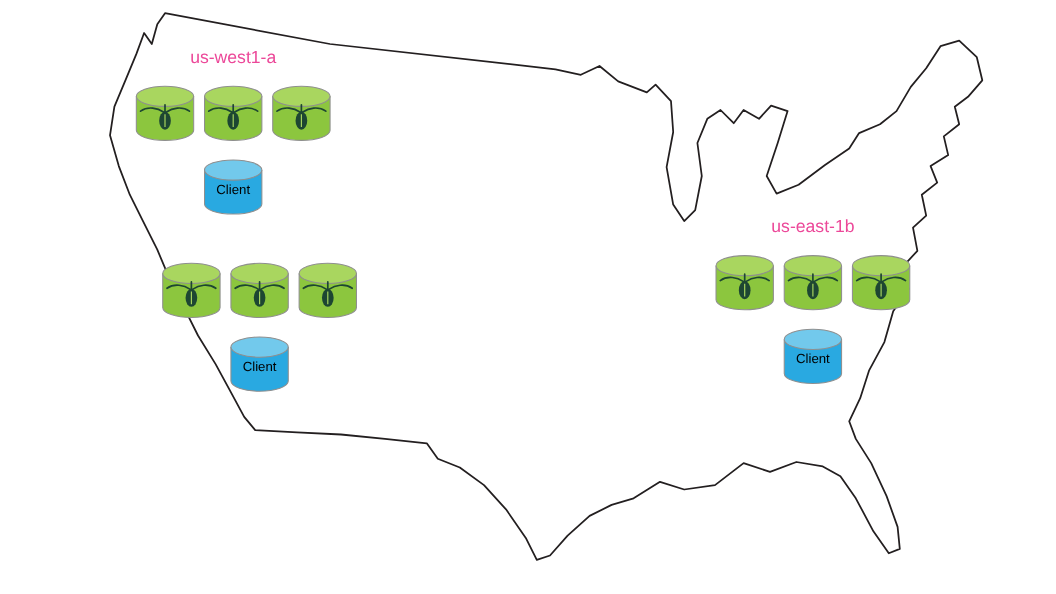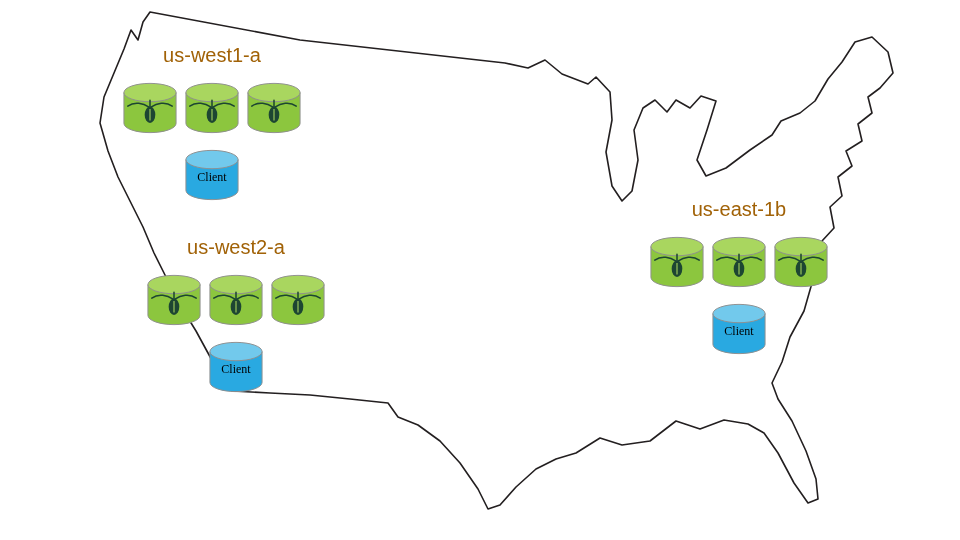--- a/index.html
+++ b/index.html
@@ -27,22 +27,22 @@
     fill: #ffffff;
     stroke: var(--outline, #231f20);
     stroke-width: 1.6;
     stroke-linejoin: round;
   }
   .region {
     position: absolute;
     text-align: center;
   }
   .region-label {
-    font-size: 20px;
-    color: #a16207;
+    font-size: 16px;
+    color: #ec4899;
     margin-bottom: 13px;
     white-space: nowrap;
   }
   .nodes {
     display: flex;
     gap: 4px;
     justify-content: center;
   }
   svg.cyl {
     width: 58px;
@@ -56,21 +56,20 @@
     height: 56px;
   }
   .client-label {
     position: absolute;
     left: 0;
     right: 0;
     top: 23px;
     font-size: 12px;
     color: #000000;
     text-align: center;
-    font-family: Liberation Serif, serif;
   }
   .region-1 { left: 118px; top: 44px;  width: 188px; }
   .region-2 { left: 142px; top: 236px; width: 188px; }
   .region-3 { left: 642px; top: 198px; width: 194px; }
 
   
   .node-body   { fill: var(--node-body, #8cc63e);   stroke: #8f8f8f; stroke-width: 1; }
   .node-top    { fill: var(--node-top, #a9d65f);    stroke: #8f8f8f; stroke-width: 1; }
   .client-body { fill: var(--client-body, #29a9e1); stroke: #8f8f8f; stroke-width: 1; }
   .client-top  { fill: var(--client-top, #72c9ec);  stroke: #8f8f8f; stroke-width: 1; }
@@ -148,21 +147,20 @@
     </div>
     <div class="client">
       <svg class="cyl" viewBox="0 0 60 58">
           <use href="#sym-client"></use>
         </svg>
       <div class="client-label">Client</div>
     </div>
   </div>
 
   <div class="region region-2">
-    <div class="region-label">us-west2-a</div>
     <div class="nodes">
       <svg class="cyl" viewBox="0 0 60 58">
           <use href="#sym-node"></use>
         </svg>
       <svg class="cyl" viewBox="0 0 60 58">
           <use href="#sym-node"></use>
         </svg>
       <svg class="cyl" viewBox="0 0 60 58">
           <use href="#sym-node"></use>
         </svg>

